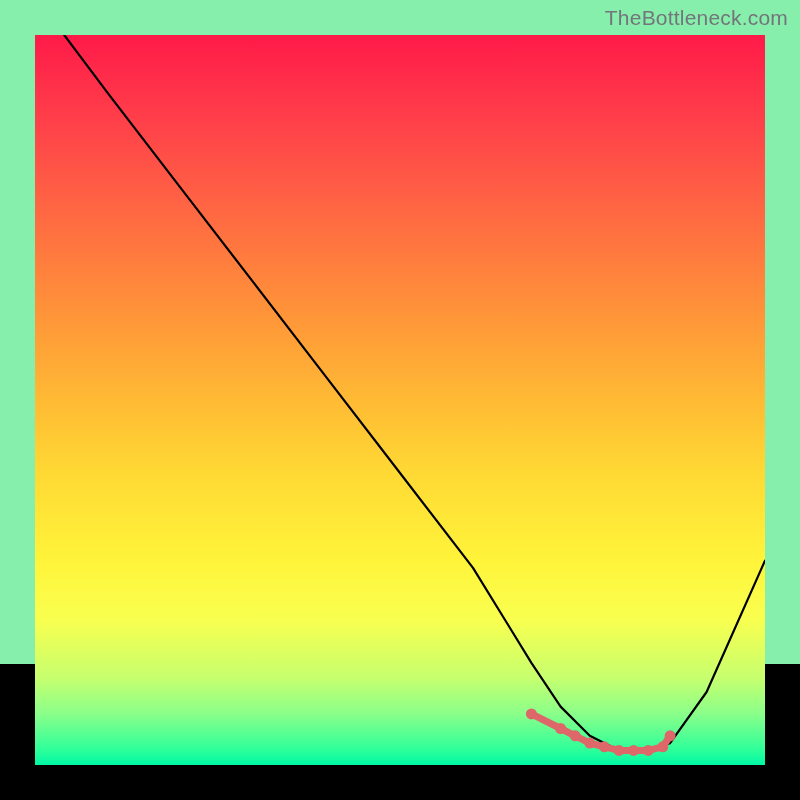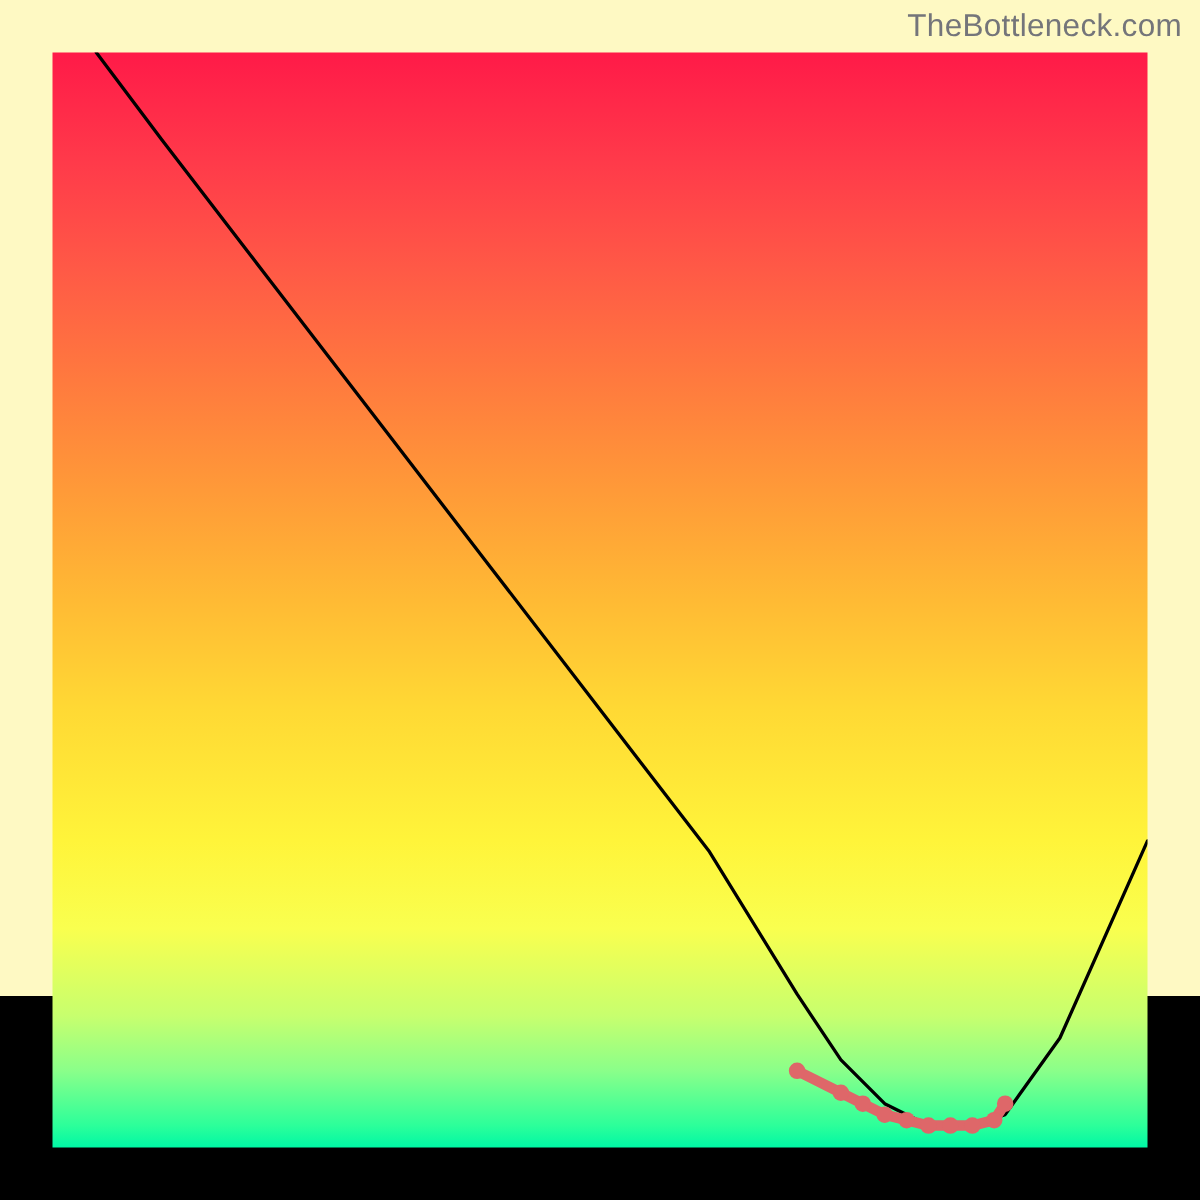--- a/index.html
+++ b/index.html
@@ -6,21 +6,21 @@
     margin: 0;
     padding: 0;
     width: 800px;
     height: 800px;
     background: #000000;
     overflow: hidden;
   }
   .outer {
     width: 800px;
     height: 664px;
-    background: #fef9c3;
+    background: #86efac;
     position: relative;
     text-align: center;
   }
   .plot-area {
     position: absolute;
     left: 35px;
     top: 35px;
     width: 730px;
     height: 730px;
     background: linear-gradient(to bottom,

